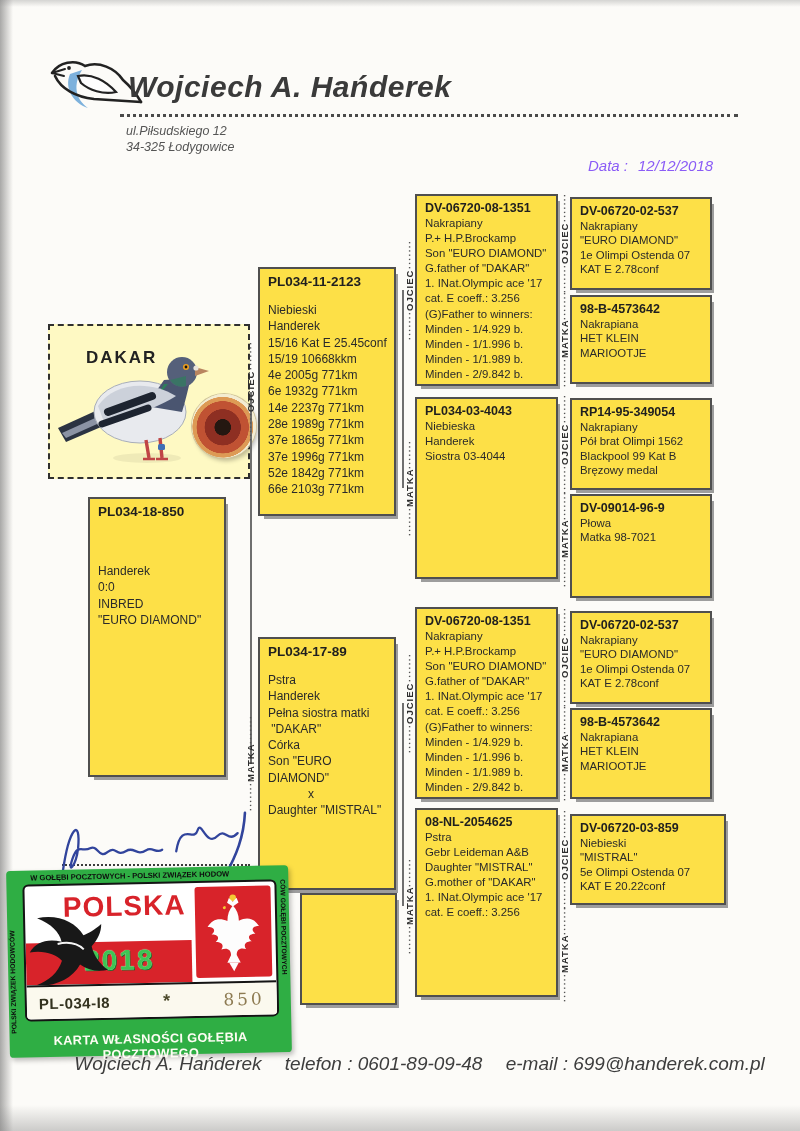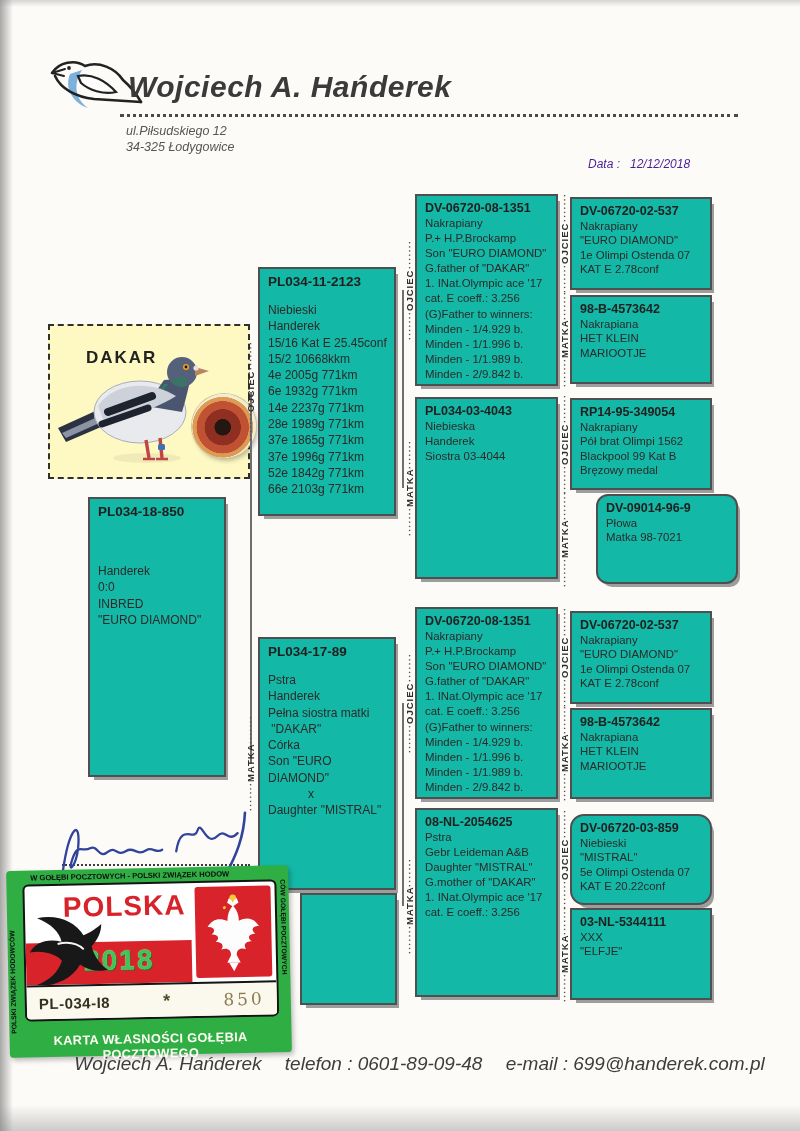--- a/index.html
+++ b/index.html
@@ -15,41 +15,41 @@
   .edge-bottom { position:absolute; left:0; bottom:0; right:0; height:26px;
     background:linear-gradient(to top, rgba(130,130,130,.4), rgba(130,130,130,0)); }
 
   
   .logo { position:absolute; left:42px; top:56px; width:104px; height:72px; }
   .breeder-name { position:absolute; left:128px; top:70px; font-size:30px; font-weight:bold;
     font-style:italic; color:#3a3a3a; letter-spacing:.5px; white-space:nowrap; }
   .head-rule { position:absolute; left:120px; top:114px; width:618px; border-bottom:3px dotted #4a4a4a; }
   .addr { position:absolute; left:126px; font-size:12.5px; font-style:italic; color:#555; }
   .addr1 { top:124px; } .addr2 { top:140px; }
-  .date-line { position:absolute; left:588px; top:157px; font-size:12px; font-style:italic; color:#4c1d95; }
+  .date-line { position:absolute; left:588px; top:157px; font-size:15px; font-style:italic; color:#8b5cf6; }
   .date-line .v { margin-left:10px; }
 
   
   .title-box { position:absolute; left:60px; top:196px; width:324px; height:52px;
     background:#fdfdfc; border:2px solid #8e8e8e; box-shadow:3px 4px 0 -1px #bdbdbd;
     display:flex; align-items:center; justify-content:center; }
   .title-box span { font-size:31px; font-weight:bold; font-style:italic; color:#2d2d2d; letter-spacing:.5px; }
 
   
   .photo-box { position:absolute; left:48px; top:324px; width:198px; height:151px;
     border:2px dashed #2f2f2f; background:#fef9c3; }
   .photo-caption { position:absolute; left:36px; top:22px; font-size:17px; font-weight:bold;
     letter-spacing:2px; color:#222; }
   .pigeon-art { position:absolute; left:2px; top:6px; width:170px; height:142px; }
   .eye-photo { position:absolute; left:142px; top:68px; width:64px; height:64px; border-radius:50%;
     background:radial-gradient(circle at 48% 52%, #241711 0 17%, #8e2f22 18% 38%, #c05233 39% 55%, #dd9a55 56% 64%, #f3ecd2 65% 100%);
     box-shadow:0 0 0 1px #cfc49c, 2px 3px 4px rgba(0,0,0,.25); }
 
   
-  .pbox { position:absolute; background:#14b8a6; border:2px solid #4f4f4f;
+  .pbox { position:absolute; background:#fde047; border:2px solid #4f4f4f;
     box-shadow:4px 5px 0 -2px #9d9d9d; padding:5px 7px 4px 8px; box-sizing:border-box; overflow:hidden; }
   .ring { font-weight:bold; font-size:12.5px; color:#1f1f1f; white-space:nowrap; }
   .ring-lg { font-size:13.5px; }
   .plines { color:#2a2a2a; }
   .pline { white-space:pre-wrap; }
   .lines-g1 { font-size:12px; line-height:16.3px; margin-top:13px; }
   .lines-g1x { font-size:12px; line-height:16.3px; margin-top:44px; }
   .lines-g2 { font-size:11.4px; line-height:15.1px; margin-top:1px; }
   .lines-g3 { font-size:11.4px; line-height:14.4px; margin-top:1px; }
 
@@ -178,21 +178,21 @@
         <div class="pline">INBRED</div>
         <div class="pline">"EURO DIAMOND"</div>
       </div>
   </div>
   <div class="pbox" style="left:258px; top:267px; width:138px; height:249px;">
     <div class="ring ring-lg">PL034-11-2123</div>
     <div class="plines lines-g1">
         <div class="pline">Niebieski</div>
         <div class="pline">Handerek</div>
         <div class="pline">15/16 Kat E 25.45conf</div>
-        <div class="pline">15/2 10668kkm</div>
+        <div class="pline">15/19 10668kkm</div>
         <div class="pline">4e 2005g 771km</div>
         <div class="pline">6e 1932g 771km</div>
         <div class="pline">14e 2237g 771km</div>
         <div class="pline">28e 1989g 771km</div>
         <div class="pline">37e 1865g 771km</div>
         <div class="pline">37e 1996g 771km</div>
         <div class="pline">52e 1842g 771km</div>
         <div class="pline">66e 2103g 771km</div>
       </div>
   </div>
@@ -282,21 +282,21 @@
   </div>
   <div class="pbox" style="left:570px; top:398px; width:142px; height:92px;">
     <div class="ring">RP14-95-349054</div>
     <div class="plines lines-g3">
         <div class="pline">Nakrapiany</div>
         <div class="pline">Pół brat Olimpi 1562</div>
         <div class="pline">Blackpool 99 Kat B</div>
         <div class="pline">Bręzowy medal</div>
       </div>
   </div>
-  <div class="pbox" style="left:596px; top:494px; width:142px; height:90px;border-radius:12px;">
+  <div class="pbox" style="left:570px; top:494px; width:142px; height:104px;">
     <div class="ring">DV-09014-96-9</div>
     <div class="plines lines-g3">
         <div class="pline">Płowa</div>
         <div class="pline">Matka 98-7021</div>
       </div>
   </div>
   <div class="pbox" style="left:570px; top:611px; width:142px; height:93px;">
     <div class="ring">DV-06720-02-537</div>
     <div class="plines lines-g3">
         <div class="pline">Nakrapiany</div>
@@ -306,34 +306,27 @@
       </div>
   </div>
   <div class="pbox" style="left:570px; top:708px; width:142px; height:91px;">
     <div class="ring">98-B-4573642</div>
     <div class="plines lines-g3">
         <div class="pline">Nakrapiana</div>
         <div class="pline">HET KLEIN</div>
         <div class="pline">MARIOOTJE</div>
       </div>
   </div>
-  <div class="pbox" style="left:570px; top:814px; width:142px; height:91px;border-radius:14px;">
+  <div class="pbox" style="left:570px; top:814px; width:156px; height:91px;">
     <div class="ring">DV-06720-03-859</div>
     <div class="plines lines-g3">
         <div class="pline">Niebieski</div>
         <div class="pline">"MISTRAL"</div>
         <div class="pline">5e Olimpi Ostenda 07</div>
         <div class="pline">KAT E 20.22conf</div>
-      </div>
-  </div>
-  <div class="pbox" style="left:570px; top:908px; width:142px; height:92px;">
-    <div class="ring">03-NL-5344111</div>
-    <div class="plines lines-g3">
-        <div class="pline">XXX</div>
-        <div class="pline">"ELFJE"</div>
       </div>
   </div>
 
   <div class="sig-dots"></div>
   <svg class="signature" viewBox="0 0 215 78">
     <path d="M14,62 C22,18 34,8 30,40 C27,58 18,66 24,50 C30,34 34,44 42,40 C50,36 50,52 60,44 C68,38 68,50 78,44 C86,39 88,50 98,44 C104,40 108,48 114,44" fill="none" stroke="#31449c" stroke-width="2.3" stroke-linecap="round"></path>
     <path d="M128,46 C134,16 146,38 150,26 C154,14 158,44 170,32 C178,24 180,40 190,30" fill="none" stroke="#31449c" stroke-width="2.3" stroke-linecap="round"></path>
     <path d="M176,72 C188,52 196,34 198,10" fill="none" stroke="#31449c" stroke-width="2.6" stroke-linecap="round"></path>
   </svg>
 

